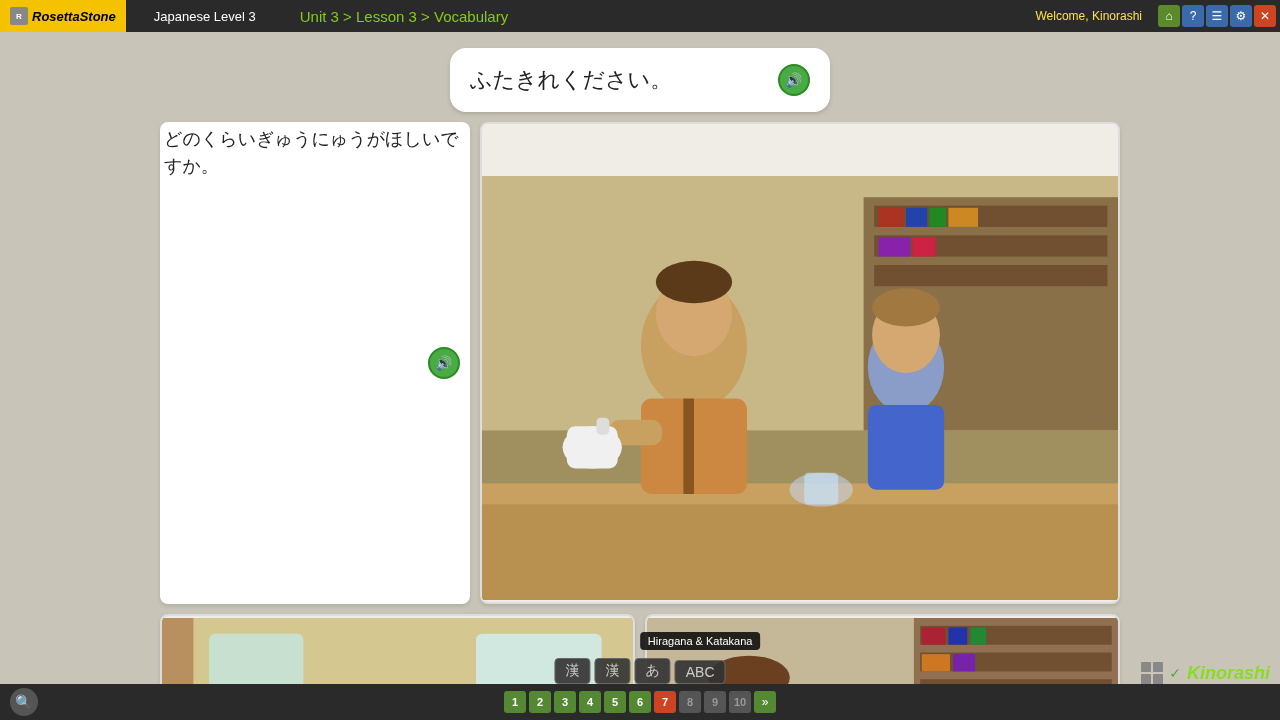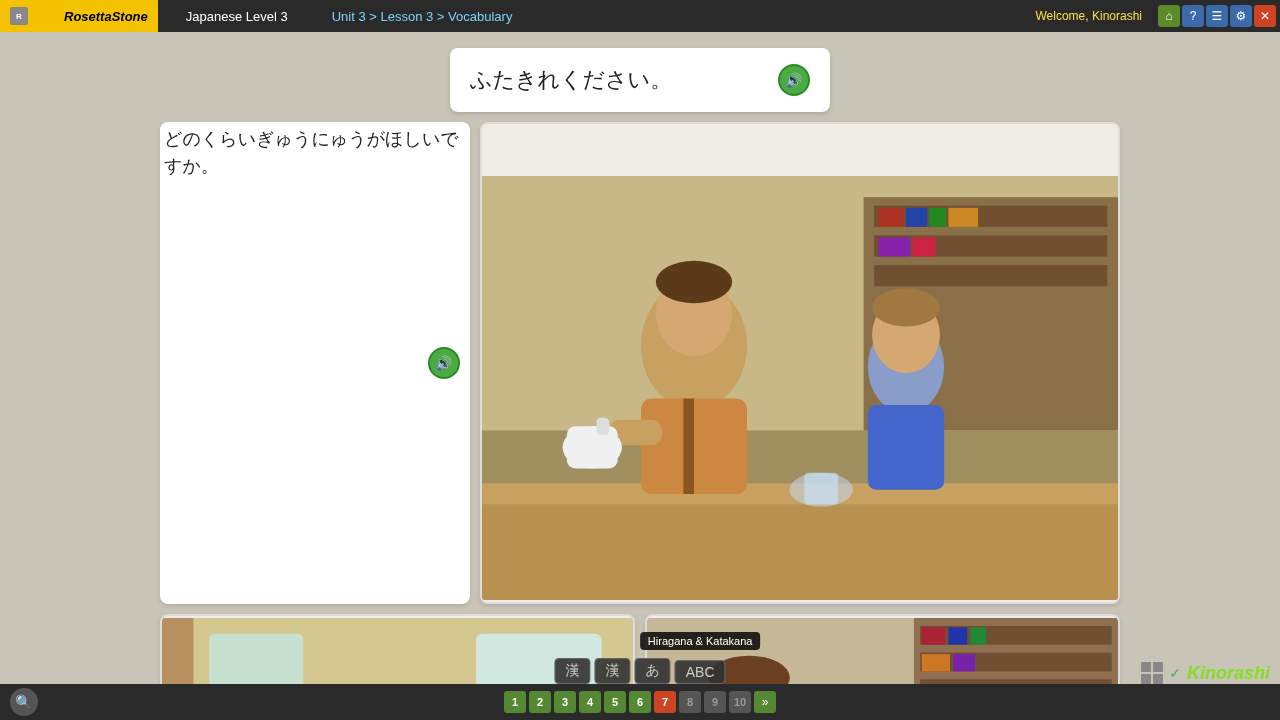--- a/index.html
+++ b/index.html
@@ -33,31 +33,30 @@
       background: #888;
       border-radius: 2px;
       display: flex; align-items: center; justify-content: center;
     }
     #logo-stone span { color: #fff; font-size: 8px; font-weight: bold; }
     #logo-text {
       color: #000;
       font-size: 13px;
       font-weight: bold;
       font-style: italic;
-      margin-left: 32px;
     }
     #nav-title {
       color: #fff;
       font-size: 13px;
       padding: 0 28px;
       flex-shrink: 0;
     }
     #breadcrumb {
-      color: #7dd3fc;
-      font-size: 13px;
+      color: #84cc16;
+      font-size: 15px;
       padding: 0 16px;
       flex: 1;
     }
     #welcome {
       color: #fde047;
       font-size: 12px;
       padding: 0 16px;
     }
     #top-icons {
       display: flex;
@@ -95,21 +94,21 @@
       width: 100%;
       max-width: 960px;
       display: flex;
       flex-direction: column;
       gap: 10px;
     }
 
     
     #phrase-box {
       background: #fff;
-      border-radius: 8px;
+      border-radius: 16px;
       padding: 16px 20px;
       display: flex;
       align-items: center;
       justify-content: space-between;
       align-self: center;
       width: 380px;
       box-shadow: 0 2px 4px rgba(0,0,0,0.15);
     }
     #phrase-text {
       font-size: 22px;

